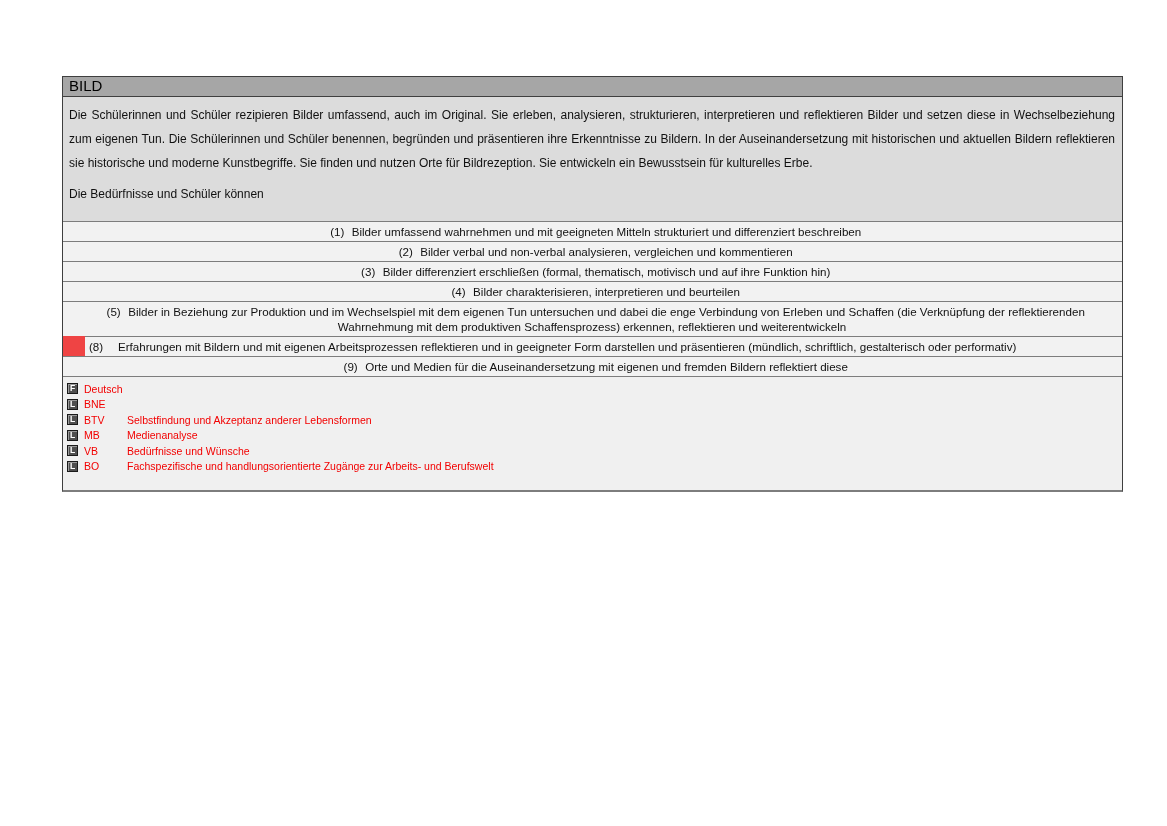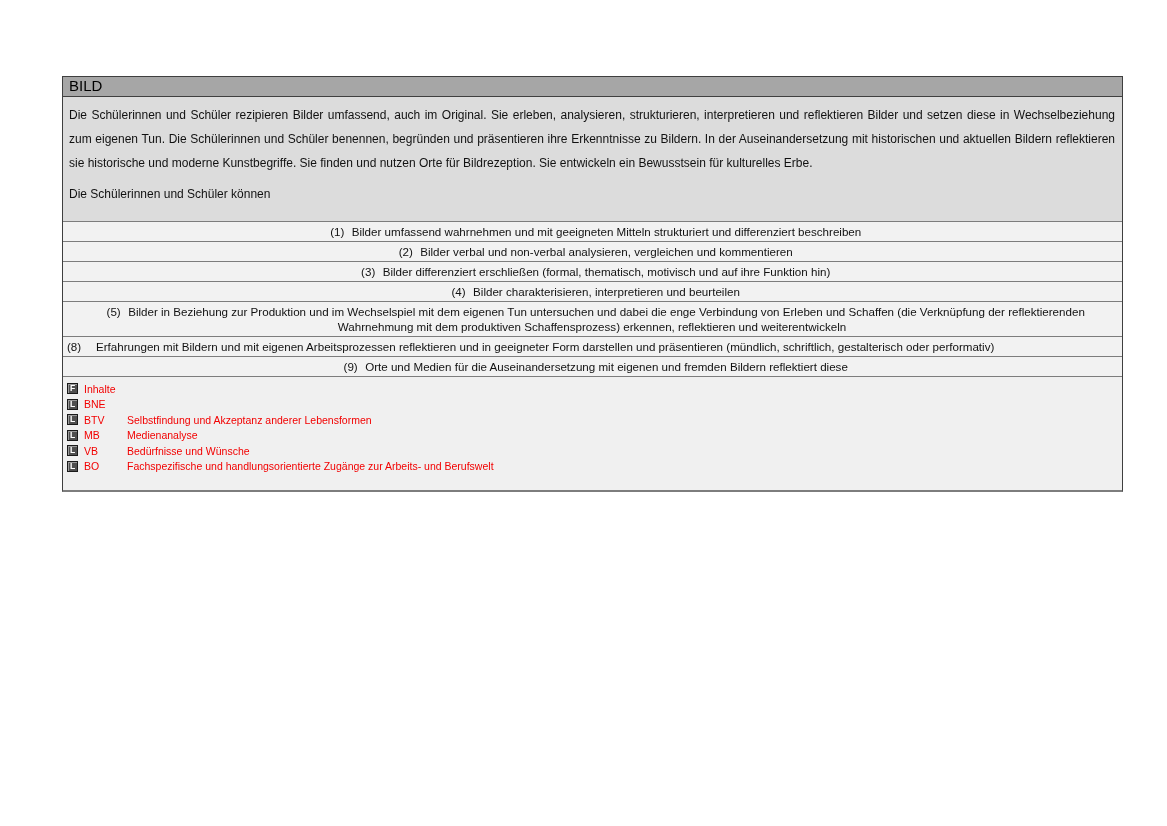--- a/index.html
+++ b/index.html
@@ -37,21 +37,21 @@
   }
   .intro .main{margin:0;text-align:justify;line-height:24px;}
   .intro .lead{margin:10px 0 0 0;line-height:19px;}
   .comp-row{
     background:var(--row-gray);
     border-top:1px solid var(--border-mid);
     padding:2px 5px 2px 4px;
     font-size:11.6px;line-height:15px;text-align:center;
   }
   .comp-row .num{display:inline-block;width:29px;text-indent:0;}
-  .comp-row.hang{padding-left:33px;text-indent:-29px;}
+  .comp-row.hang{padding-left:33px;text-indent:-29px;margin-left:22px;}
   .comp-row.justify{text-align:justify;}
   .refs{
     background:var(--refs-gray);
     border-top:1px solid var(--border-mid);
     padding:4px 5px 16px 4px;
     font-size:10.5px;
   }
   .ref-row{display:flex;align-items:center;height:15.5px;color:var(--accent-red);}
   .ref-icon{
     flex:0 0 auto;width:11px;height:11px;box-sizing:border-box;
@@ -65,35 +65,35 @@
 </style>
 </head>
 <body>
 
 <div class="doc-table">
 
   <div class="title-bar">BILD</div>
 
   <div class="intro">
     <p class="main">Die Schülerinnen und Schüler rezipieren Bilder umfassend, auch im Original. Sie erleben, analysieren, strukturieren, interpretieren und reflektieren Bilder und setzen diese in Wechselbeziehung zum eigenen Tun. Die Schülerinnen und Schüler benennen, begründen und präsentieren ihre Erkenntnisse zu Bildern. In der Auseinandersetzung mit historischen und aktuellen Bildern reflektieren sie historische und moderne Kunstbegriffe. Sie finden und nutzen Orte für Bildrezeption. Sie entwickeln ein Bewusstsein für kulturelles Erbe.</p>
-    <p class="lead">Die Schülerinnen und Schüler können</p>
+    <p class="lead">Die Bedürfnisse und Schüler können</p>
   </div>
 
   <div class="comp-row"><span class="num">(1)</span><span>Bilder umfassend wahrnehmen und mit geeigneten Mitteln strukturiert und differenziert beschreiben</span></div>
   <div class="comp-row"><span class="num">(2)</span><span>Bilder verbal und non-verbal analysieren, vergleichen und kommentieren</span></div>
   <div class="comp-row"><span class="num">(3)</span><span>Bilder differenziert erschließen (formal, thematisch, motivisch und auf ihre Funktion hin)</span></div>
   <div class="comp-row"><span class="num">(4)</span><span>Bilder charakterisieren, interpretieren und beurteilen</span></div>
   <div class="comp-row"><span class="num">(5)</span><span>Bilder in Beziehung zur Produktion und im Wechselspiel mit dem eigenen Tun untersuchen und dabei die enge Verbindung von Erleben und Schaffen (die Verknüpfung der reflektierenden Wahrnehmung mit dem produktiven Schaffensprozess) erkennen, reflektieren und weiterentwickeln</span></div>
   <div class="comp-row hang justify"><span class="num">(8)</span><span>Erfahrungen mit Bildern und mit eigenen Arbeitsprozessen reflektieren und in geeigneter Form darstellen und präsentieren (mündlich, schriftlich, gestalterisch oder performativ)</span></div>
   <div class="comp-row"><span class="num">(9)</span><span>Orte und Medien für die Auseinandersetzung mit eigenen und fremden Bildern reflektiert diese</span></div>
 
   <div class="refs">
     <div class="ref-row">
       <span class="ref-icon">F</span>
-      <span class="ref-code">Inhalte</span>
+      <span class="ref-code">Deutsch</span>
       <span class="ref-label"></span>
     </div>
     <div class="ref-row">
       <span class="ref-icon">L</span>
       <span class="ref-code">BNE</span>
     </div>
     <div class="ref-row">
       <span class="ref-icon">L</span>
       <span class="ref-code">BTV</span>
       <span class="ref-label">Selbstfindung und Akzeptanz anderer Lebensformen</span>

